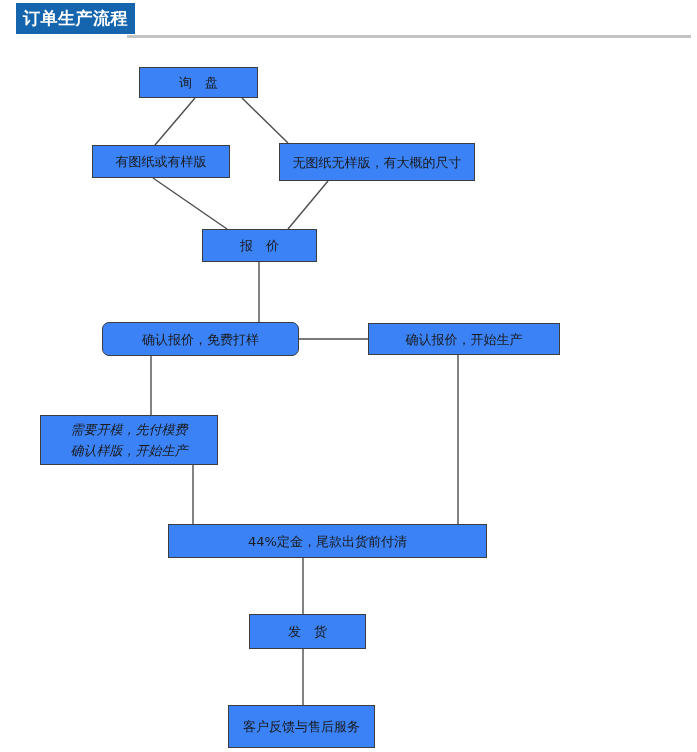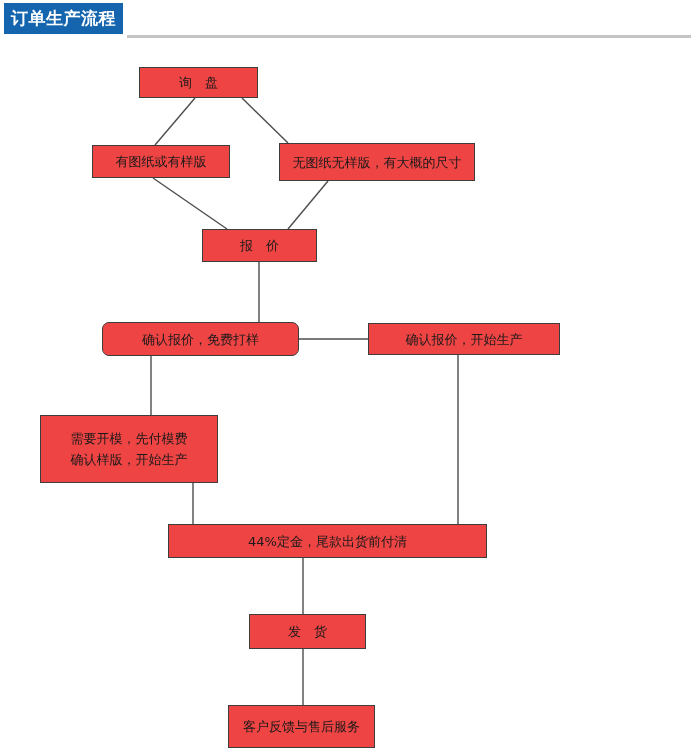--- a/index.html
+++ b/index.html
@@ -10,21 +10,21 @@
   }
   #canvas {
     position: relative;
     width: 697px;
     height: 752px;
     background: #ffffff;
     overflow: hidden;
   }
   .header-tab {
     position: absolute;
-    left: 4px;
+    left: 16px;
     top: 3px;
     width: 119px;
     height: 31px;
     background: #1465ae;
     color: #ffffff;
     font-size: 17px;
     font-weight: bold;
     display: flex;
     align-items: center;
     justify-content: center;
@@ -45,38 +45,38 @@
     width: 697px;
     height: 752px;
   }
   .connectors line {
     stroke: #4d4d4d;
     stroke-width: 1.4;
   }
   .node {
     position: absolute;
     box-sizing: border-box;
-    background: #ef4444;
+    background: #3b82f6;
     border: 1px solid #3d3d3d;
     color: #1a1a1a;
     font-size: 13px;
     display: flex;
     align-items: center;
     justify-content: center;
     text-align: center;
     white-space: pre-line;
     line-height: 21px;
   }
   .n-inquiry            { left: 139px; top:  67px; width: 119px; height: 31px; }
   .n-has-drawing        { left:  92px; top: 145px; width: 138px; height: 33px; }
   .n-no-drawing         { left: 279px; top: 143px; width: 196px; height: 38px; }
   .n-quote              { left: 202px; top: 229px; width: 115px; height: 33px; }
   .n-confirm-sample     { left: 102px; top: 322px; width: 197px; height: 34px; border-radius: 7px; }
   .n-confirm-production { left: 368px; top: 323px; width: 192px; height: 32px; }
-  .n-mold               { left:  40px; top: 415px; width: 178px; height: 68px; }
+  .n-mold               { left:  40px; top: 415px; width: 178px; height: 50px; font-style: italic; }
   .n-deposit            { left: 168px; top: 524px; width: 319px; height: 34px; }
   .n-ship               { left: 249px; top: 614px; width: 117px; height: 35px; }
   .n-feedback           { left: 228px; top: 705px; width: 147px; height: 43px; }
 </style>
 </head>
 <body>
 
 <div id="canvas">
 
   <div class="header-tab">订单生产流程</div>

